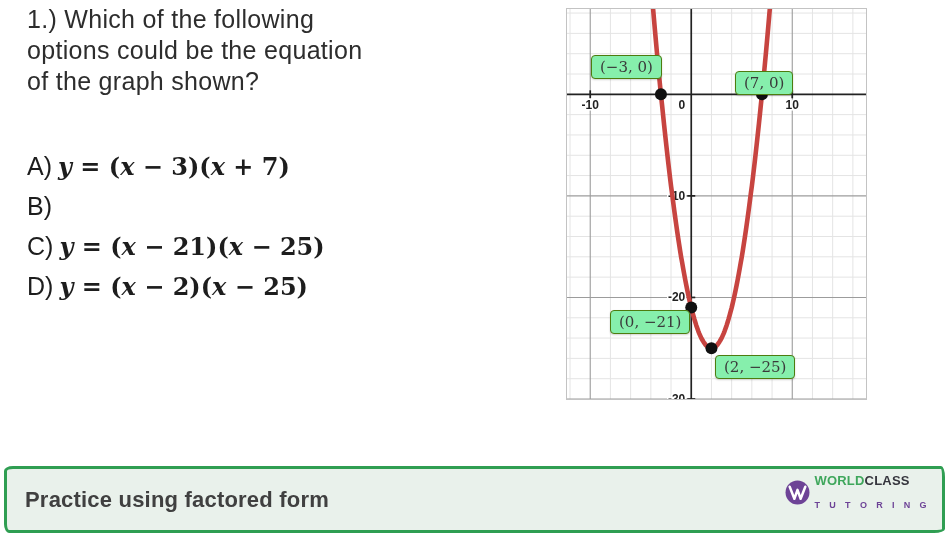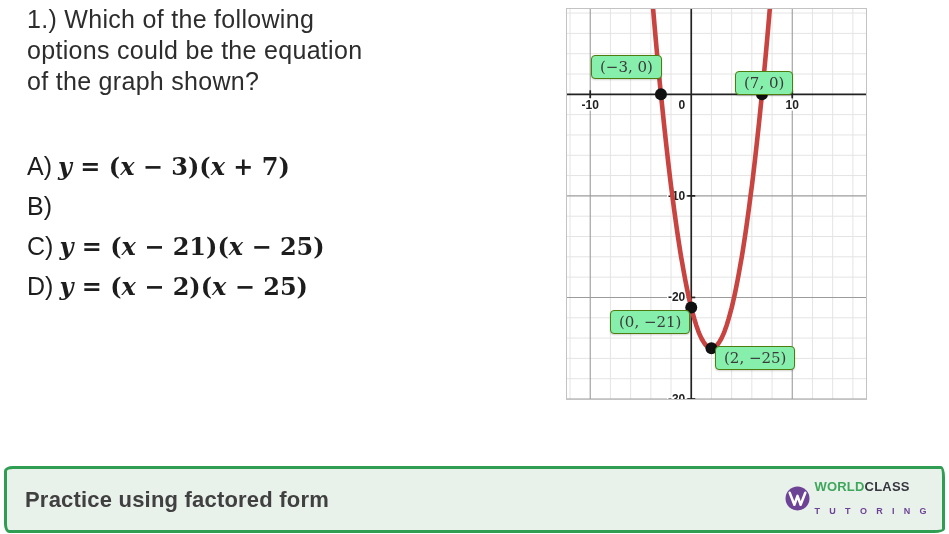--- a/index.html
+++ b/index.html
@@ -23,31 +23,31 @@
          border:1px solid #c3c3c3;box-sizing:content-box;}
   .graph svg{display:block;}
   .tick{font-family:"Liberation Sans",sans-serif;font-size:12px;font-weight:600;fill:#222;
         stroke:#ffffff;stroke-width:3px;paint-order:stroke;}
   .plabel{position:absolute;background:#86efac;border:1px solid #4d7c0f;border-radius:4px;
           box-shadow:0 1px 2px rgba(0,0,0,.18);padding:2px 8px;color:#3a3a3a;
           font-family:"DejaVu Serif",serif;font-size:15px;white-space:nowrap;}
   .pl0{left:24px;top:46px;}
   .pl1{left:138px;top:62px;margin-left:30px;}
   .pl2{left:43px;top:301px;}
-  .pl3{left:148px;top:337px;}
+  .pl3{left:148px;top:346px;}
 
   
   .footer{position:absolute;left:4px;top:466px;width:935px;height:61px;
           background:#e9f1eb;border:3px solid #2f9e52;
           border-radius:9px 4px 11px 5px / 5px 11px 4px 9px;}
   .footer-title{position:absolute;left:18px;top:50%;transform:translateY(-50%);
                 color:#404040;font-size:22px;font-weight:bold;letter-spacing:.2px;}
 
   
-  .logo{position:absolute;right:12px;bottom:14px;display:flex;align-items:center;justify-content:flex-end;}
+  .logo{position:absolute;right:12px;bottom:20px;display:flex;align-items:center;justify-content:flex-end;}
   .logo-icon{width:25px;height:25px;margin-right:5px;}
   .logo-text{line-height:1;}
   .logo-line1{font-size:13px;font-weight:bold;letter-spacing:.2px;}
   .lg-green{color:#3fa75c;}
   .lg-dark{color:#36363e;}
   .logo-line2{font-size:9px;font-weight:bold;color:#6d4396;letter-spacing:3.4px;margin-top:14px;}
 </style>
 </head>
 <body>
 

